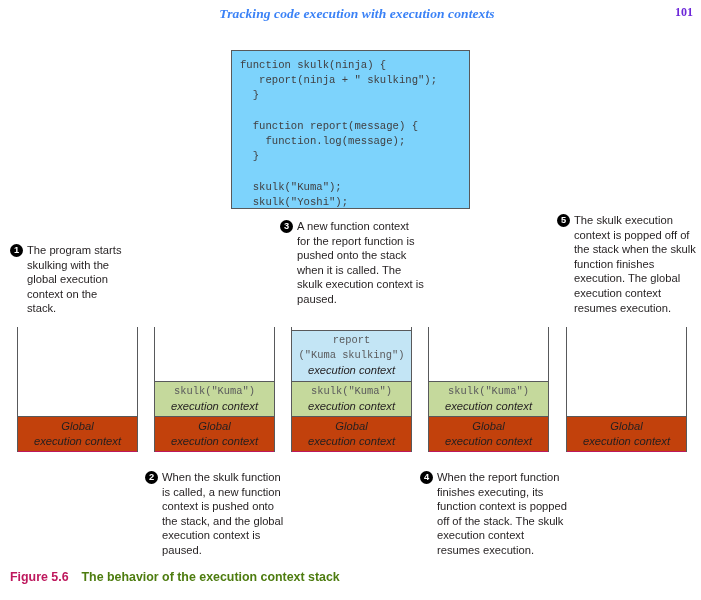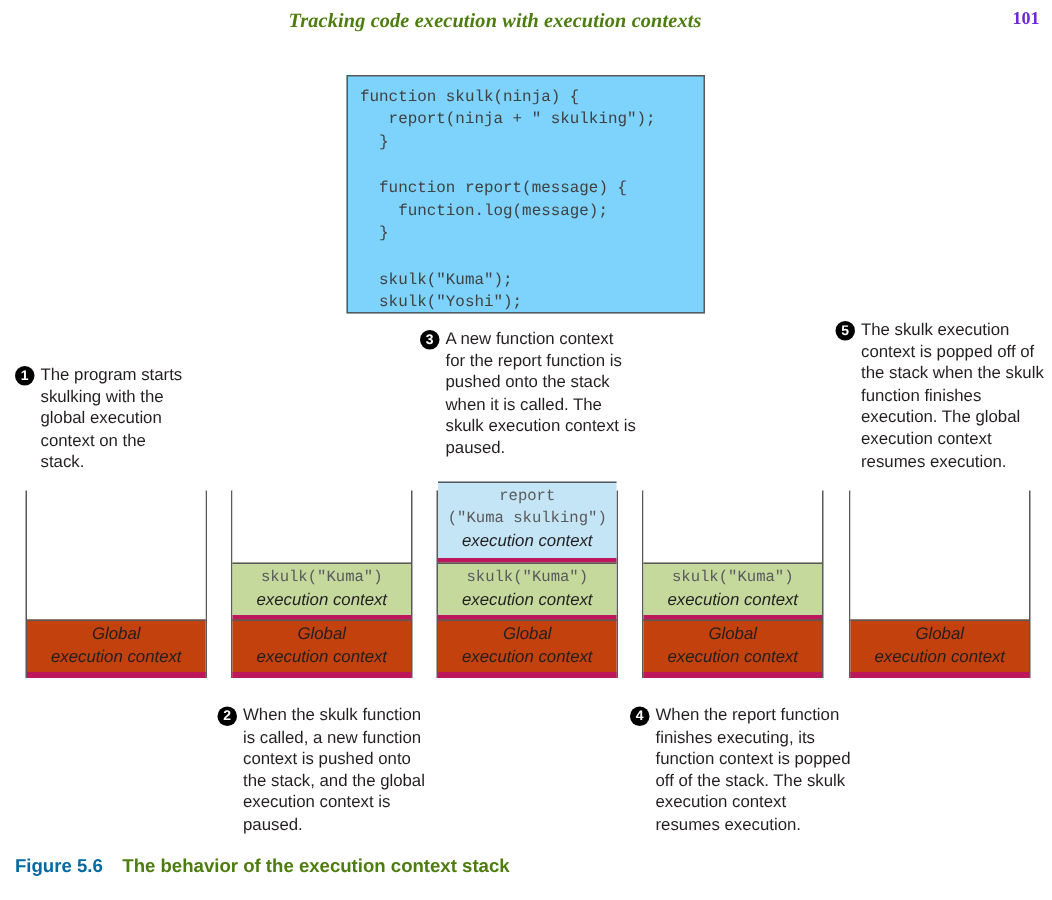--- a/index.html
+++ b/index.html
@@ -26,22 +26,23 @@
   }
   .running-head .rh-title {
     position: absolute;
     left: 0;
     width: 660px;
     text-align: center;
     font-family: "Liberation Serif", serif;
     font-style: italic;
     font-weight: 700;
     font-size: 13.5px;
-    color: #4d7c0f;
+    color: #3b82f6;
     letter-spacing: 0.1px;
+    padding-left: 27px;
   }
   .running-head .rh-page {
     position: absolute;
     right: 8px;
     top: -1px;
     font-family: "Liberation Serif", serif;
     font-weight: 700;
     font-size: 12px;
     color: #6d28d9;
   }
@@ -108,21 +109,21 @@
     box-sizing: border-box;
     border-left: 1px solid #58595b;
     border-right: 1px solid #58595b;
     display: flex;
     flex-direction: column;
     justify-content: flex-end;
   }
   .frame {
     box-sizing: border-box;
     border-top: 1px solid #58595b;
-    border-bottom: 4px solid #be185d;
+    border-bottom: 1px solid #be185d;
     margin-bottom: -1px;
     text-align: center;
     padding: 2px 0 3px 0;
   }
   .frame:last-child { margin-bottom: 0; }
   .frame-global {
     background: #c2410c;
   }
   .frame-skulk {
     background: #c5d99c;
@@ -149,21 +150,21 @@
   
   .figcaption {
     position: absolute;
     left: 10px;
     top: 570px;
     font-size: 12.4px;
     font-weight: 700;
     white-space: nowrap;
   }
   .figcaption .fig-num {
-    color: #0369a1;
+    color: #be185d;
     margin-right: 13px;
     margin-top: 44px;
   }
   .figcaption .fig-text {
     color: #4d7c0f;
   }
 </style>
 </head>
 <body>
 

